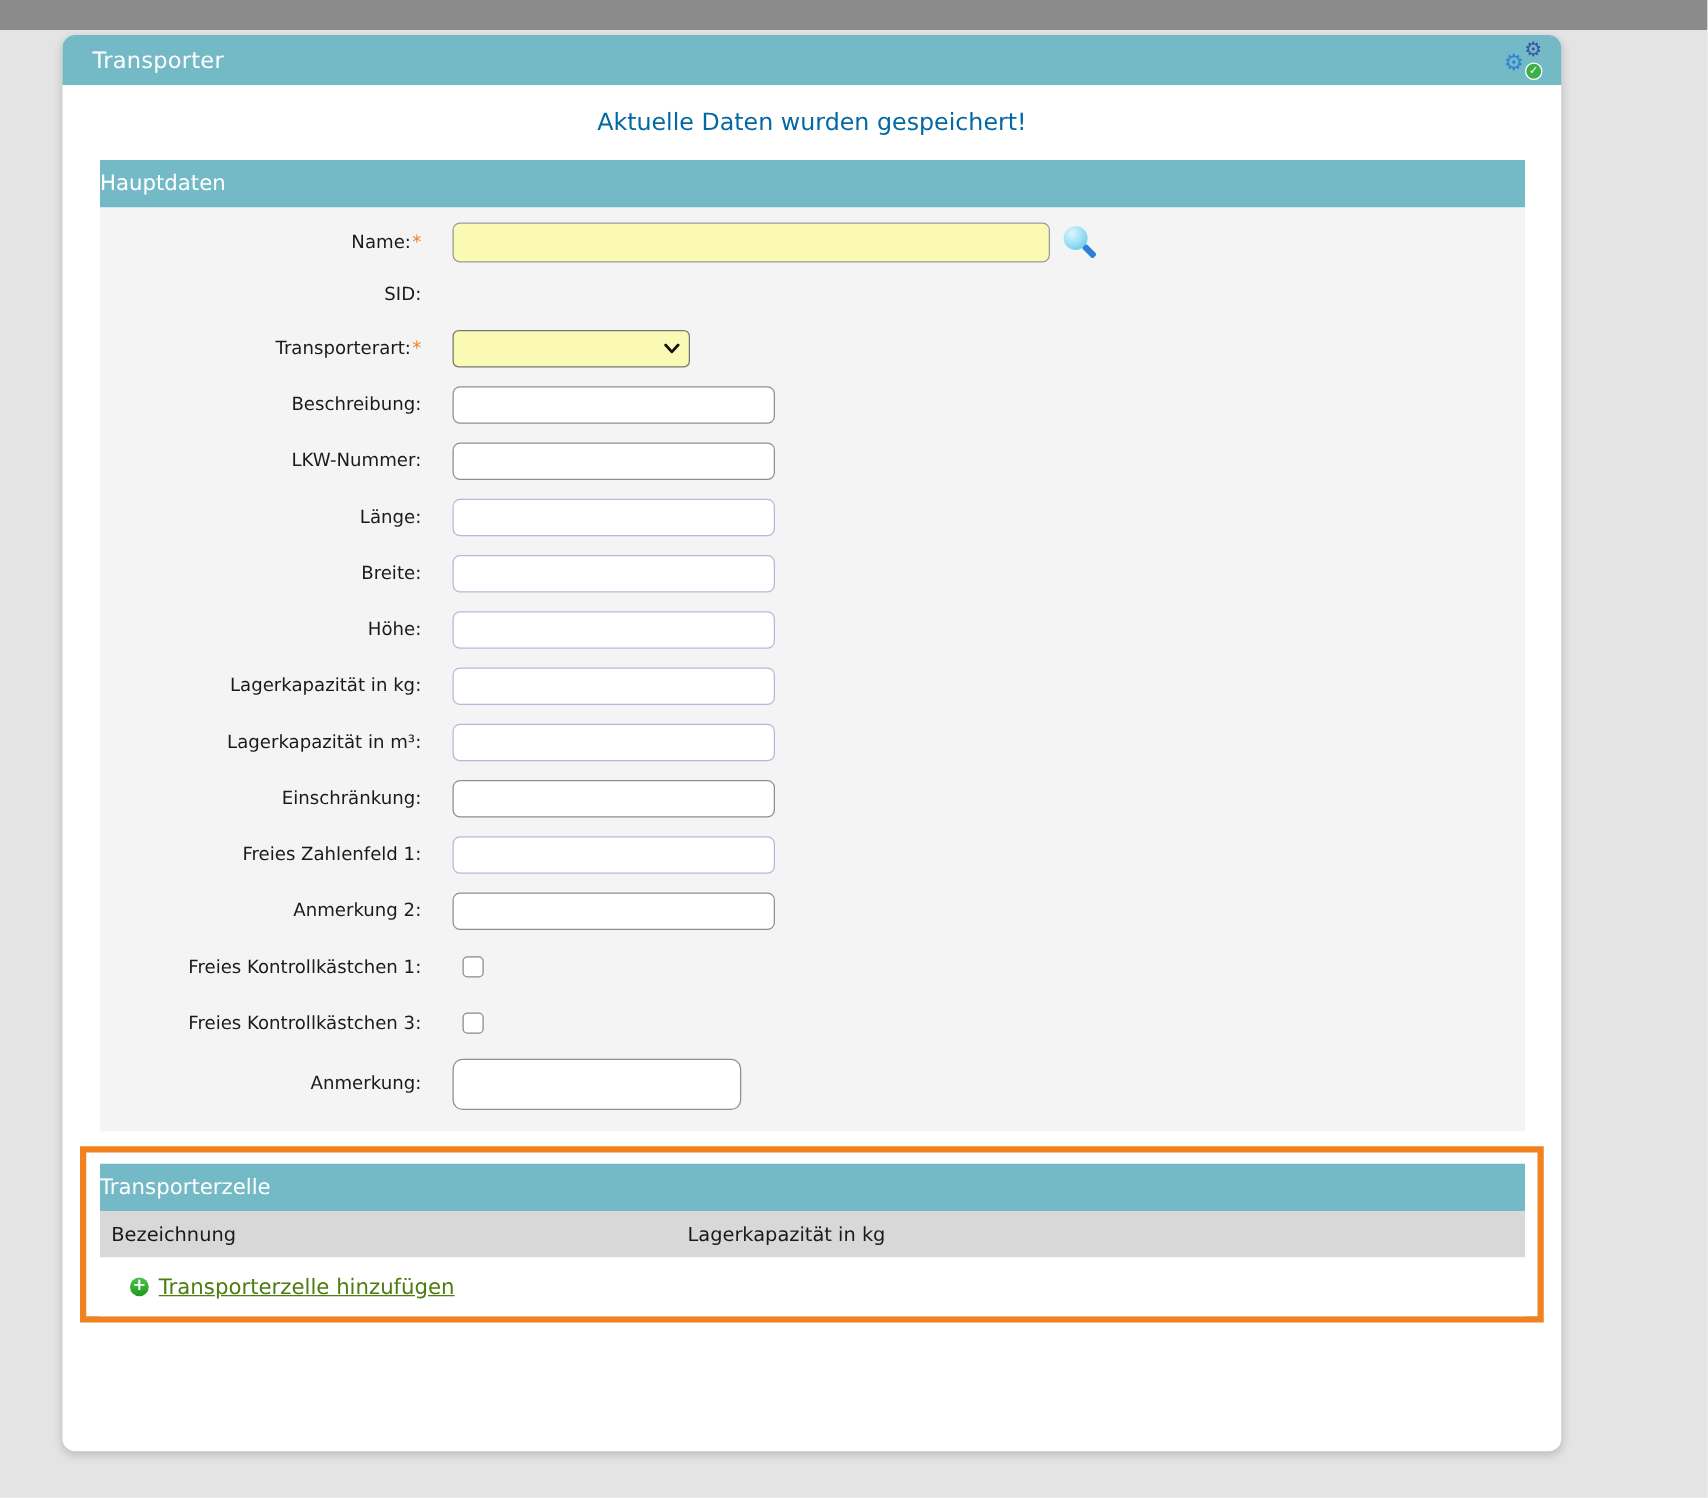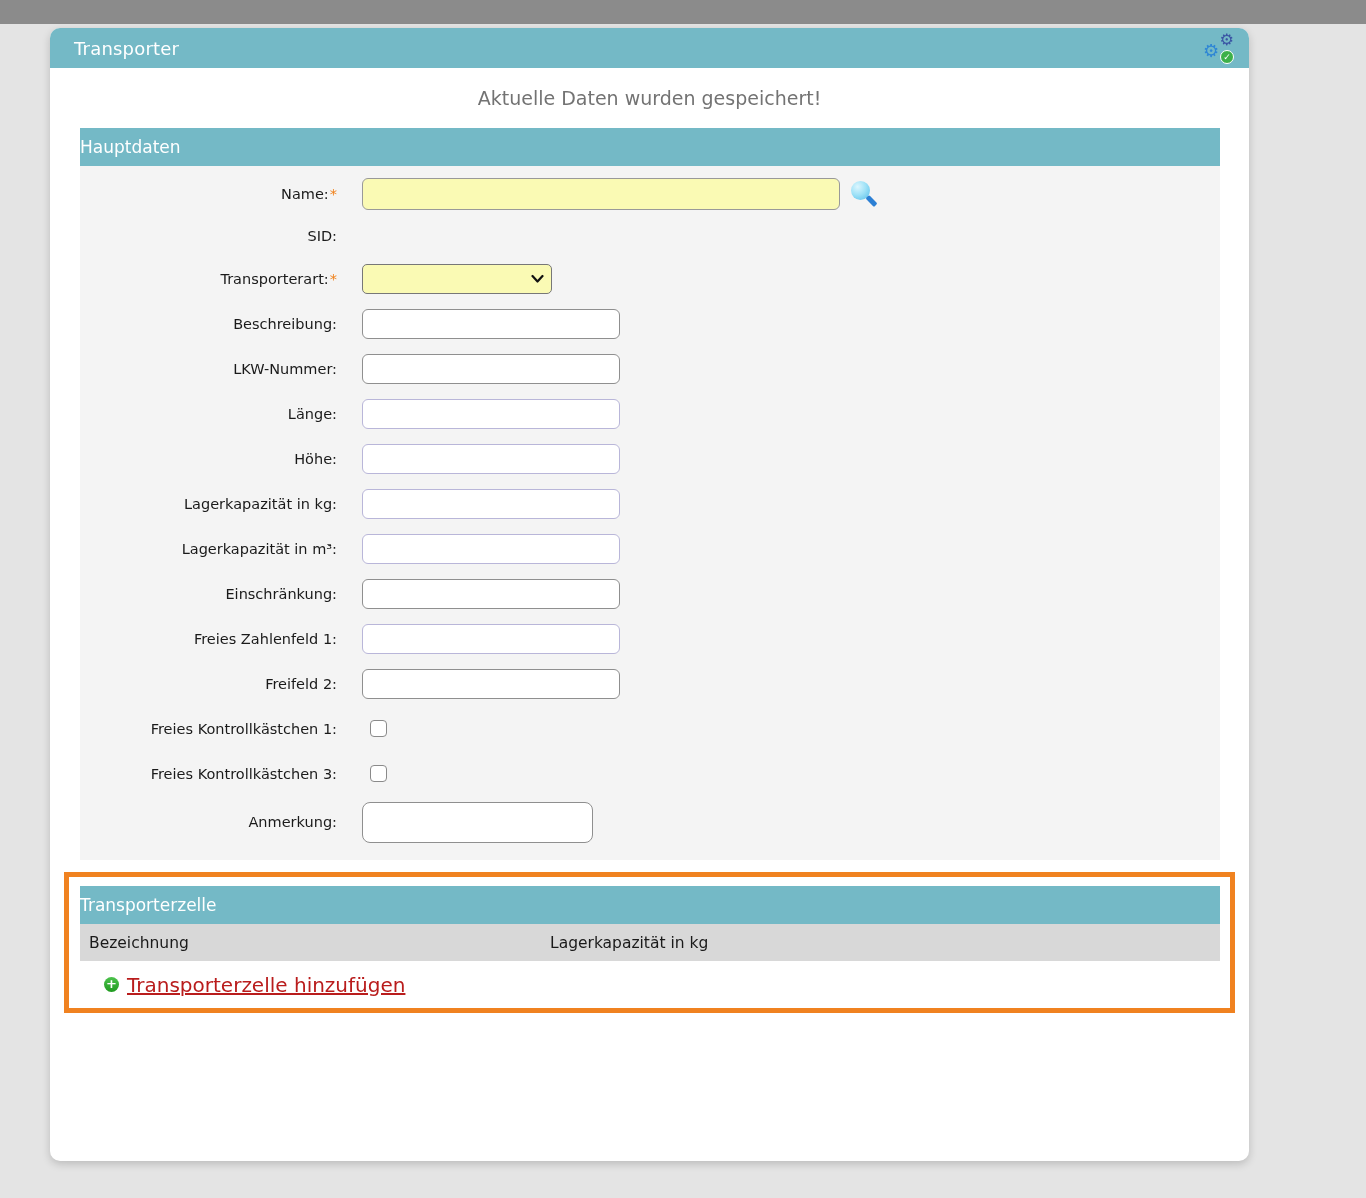--- a/index.html
+++ b/index.html
@@ -33,21 +33,21 @@
   .gear.g2 { left: 0px; top: 9px; color: #2e86d5; font-size: 18px; }
   .check-badge {
     position: absolute; right: 1px; bottom: 1px;
     width: 14px; height: 14px; border-radius: 50%;
     background: #3db049; border: 1px solid #ffffff;
     color: #fff; font-size: 9px; line-height: 12px; text-align: center; font-weight: bold;
   }
 
   .message {
     height: 60px; display: flex; align-items: center; justify-content: center;
-    color: #737373; font-size: 19px;
+    color: #0369a1; font-size: 19px;
   }
 
   .section { margin: 0 29px 0 30px; }
   .section-header {
     height: 38px; background: #74b9c6; color: #ffffff;
     font-size: 17px; font-weight: 500;
     display: flex; align-items: center; 
   }
   .section-body { background: #f4f4f4; padding: 5px 0 12px 0; }
 
@@ -117,21 +117,21 @@
     font-size: 15.5px; color: #1a1a1a;
   }
   .th-col1 { width: 470px; padding-left: 9px; }
   .add-row { height: 47px; display: flex; align-items: center; padding-left: 24px; background: #ffffff; }
   .plus-icon {
     width: 15px; height: 15px; border-radius: 50%; flex: none;
     background: linear-gradient(#4cc24c, #1f9a1f);
     color: #ffffff; font-size: 13px; line-height: 14px; text-align: center; font-weight: bold;
     margin-right: 8px; cursor: pointer;
   }
-  .add-link { color: #b91c1c; font-size: 20px; text-decoration: underline; cursor: pointer; }
+  .add-link { color: #4d7c0f; font-size: 17px; text-decoration: underline; cursor: pointer; }
 </style>
 </head>
 <body>
 
 <div class="topbar"></div>
 
 <div class="card">
 
   <div class="card-header">
     <span>Transporter</span>
@@ -183,20 +183,26 @@
             <input type="text" class="ctl-text" style="">
           </div>
         </div>
         <div class="form-row row-number">
           <label class="form-label"><span>Länge:</span></label>
           <div class="form-control">
             <input type="text" class="ctl-number" style="">
           </div>
         </div>
         <div class="form-row row-number">
+          <label class="form-label"><span>Breite:</span></label>
+          <div class="form-control">
+            <input type="text" class="ctl-number" style="">
+          </div>
+        </div>
+        <div class="form-row row-number">
           <label class="form-label"><span>Höhe:</span></label>
           <div class="form-control">
             <input type="text" class="ctl-number" style="">
           </div>
         </div>
         <div class="form-row row-number">
           <label class="form-label"><span>Lagerkapazität in kg:</span></label>
           <div class="form-control">
             <input type="text" class="ctl-number" style="">
           </div>
@@ -213,21 +219,21 @@
             <input type="text" class="ctl-text" style="">
           </div>
         </div>
         <div class="form-row row-number">
           <label class="form-label"><span>Freies Zahlenfeld 1:</span></label>
           <div class="form-control">
             <input type="text" class="ctl-number" style="">
           </div>
         </div>
         <div class="form-row row-text">
-          <label class="form-label"><span>Freifeld 2:</span></label>
+          <label class="form-label"><span>Anmerkung 2:</span></label>
           <div class="form-control">
             <input type="text" class="ctl-text" style="">
           </div>
         </div>
         <div class="form-row row-checkbox">
           <label class="form-label"><span>Freies Kontrollkästchen 1:</span></label>
           <div class="form-control">
             <input type="checkbox" class="ctl-checkbox" style="">
           </div>
         </div>

